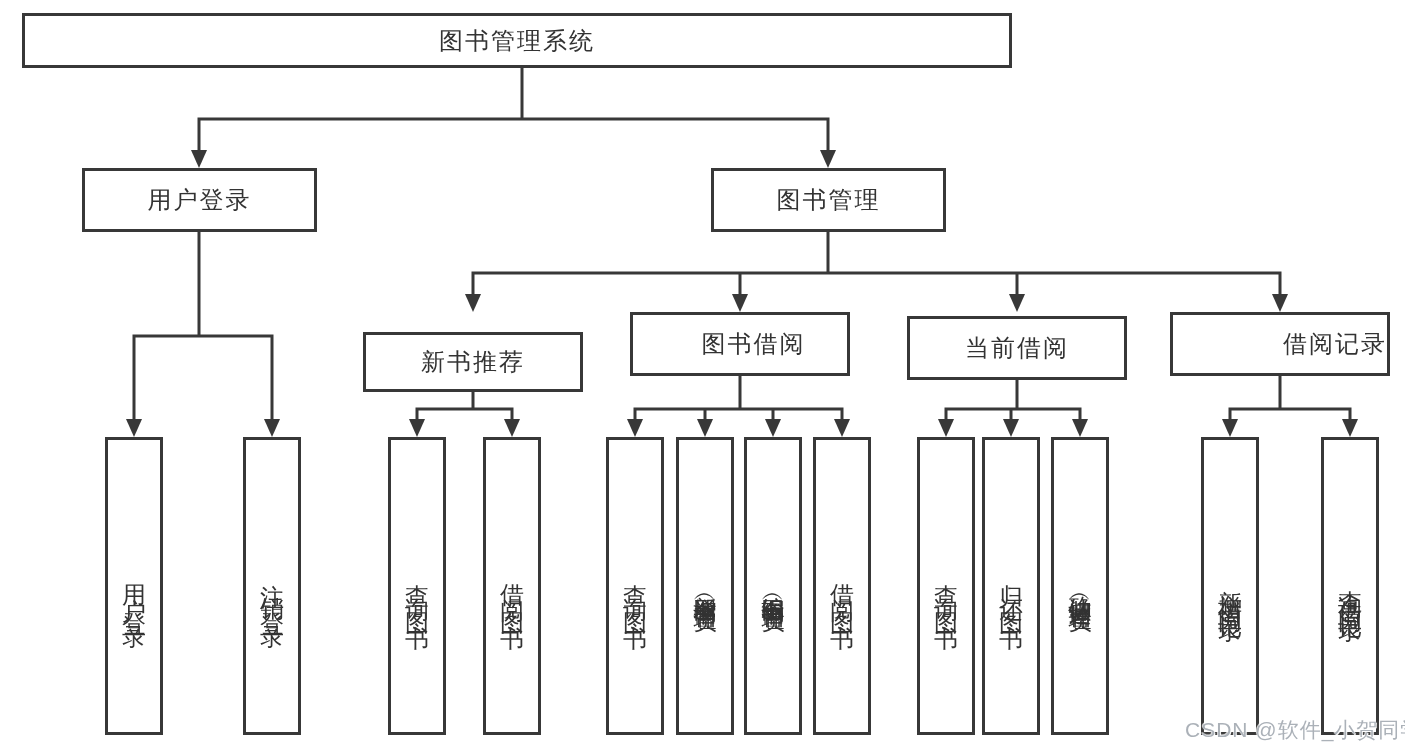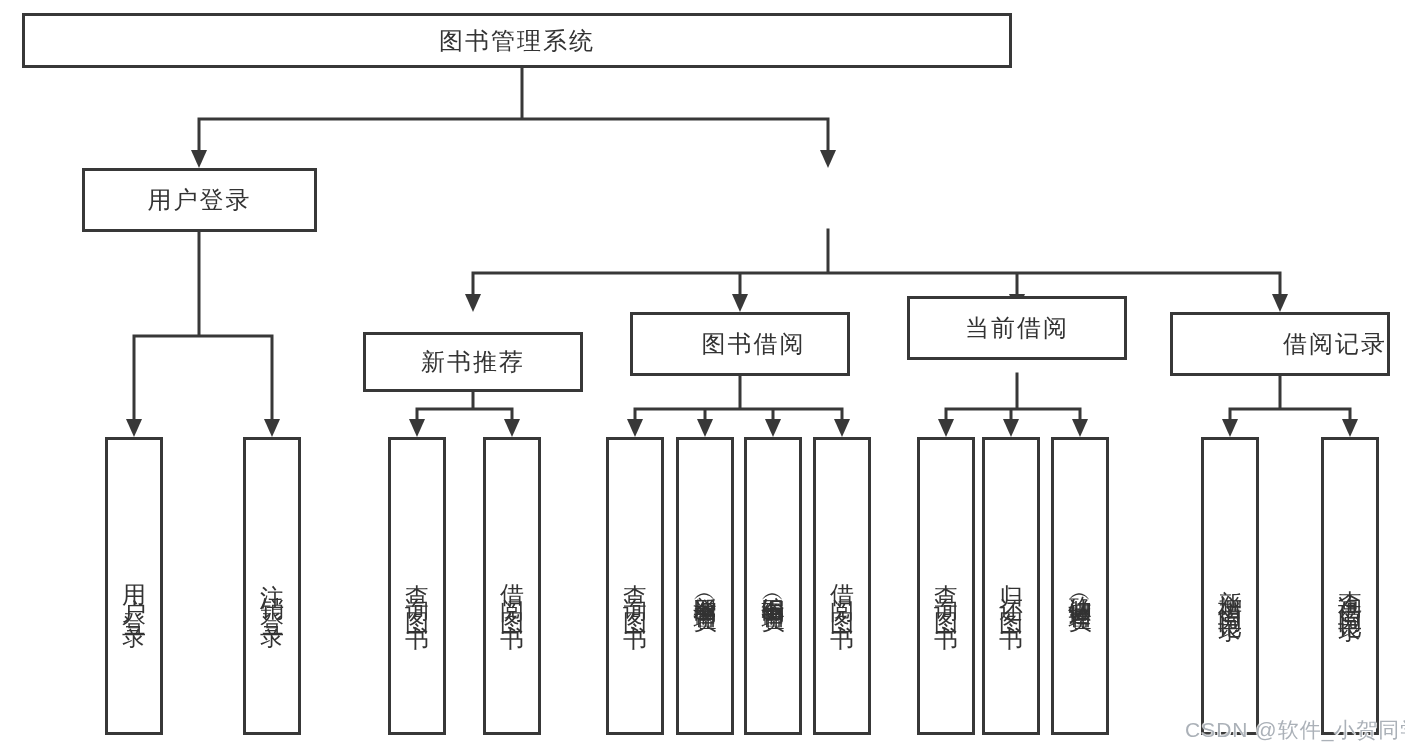--- a/index.html
+++ b/index.html
@@ -83,28 +83,31 @@
     <path class="tri" d="M1342 419 L1358 419 L1350 437 Z"></path>
   </svg>
 
   <div class="box" style="left:22px;top:13px;width:990px;height:55px;">
     <span class="h-label">图书管理系统</span>
   </div>
 
   <div class="box" style="left:82px;top:168px;width:235px;height:64px;">
     <span class="h-label">用户登录</span>
   </div>
+  <div class="box" style="left:711px;top:168px;width:235px;height:64px;">
+    <span class="h-label">图书管理</span>
+  </div>
 
   <div class="box" style="left:363px;top:332px;width:220px;height:60px;">
     <span class="h-label">新书推荐</span>
   </div>
   <div class="box" style="left:630px;top:312px;width:220px;height:64px;padding-left:27px;">
     <span class="h-label">图书借阅</span>
   </div>
-  <div class="box" style="left:907px;top:296px;width:220px;height:64px;">
+  <div class="box" style="left:907px;top:316px;width:220px;height:64px;">
     <span class="h-label">当前借阅</span>
   </div>
   <div class="box" style="left:1170px;top:312px;width:220px;height:64px;justify-content:flex-end;">
     <span class="h-label">借阅记录</span>
   </div>
 
   <div class="box v-box" style="left:105px;top:437px;width:58px;height:298px;">
     <span class="v-text">用户登录</span>
   </div>
   <div class="box v-box" style="left:243px;top:437px;width:58px;height:298px;">

